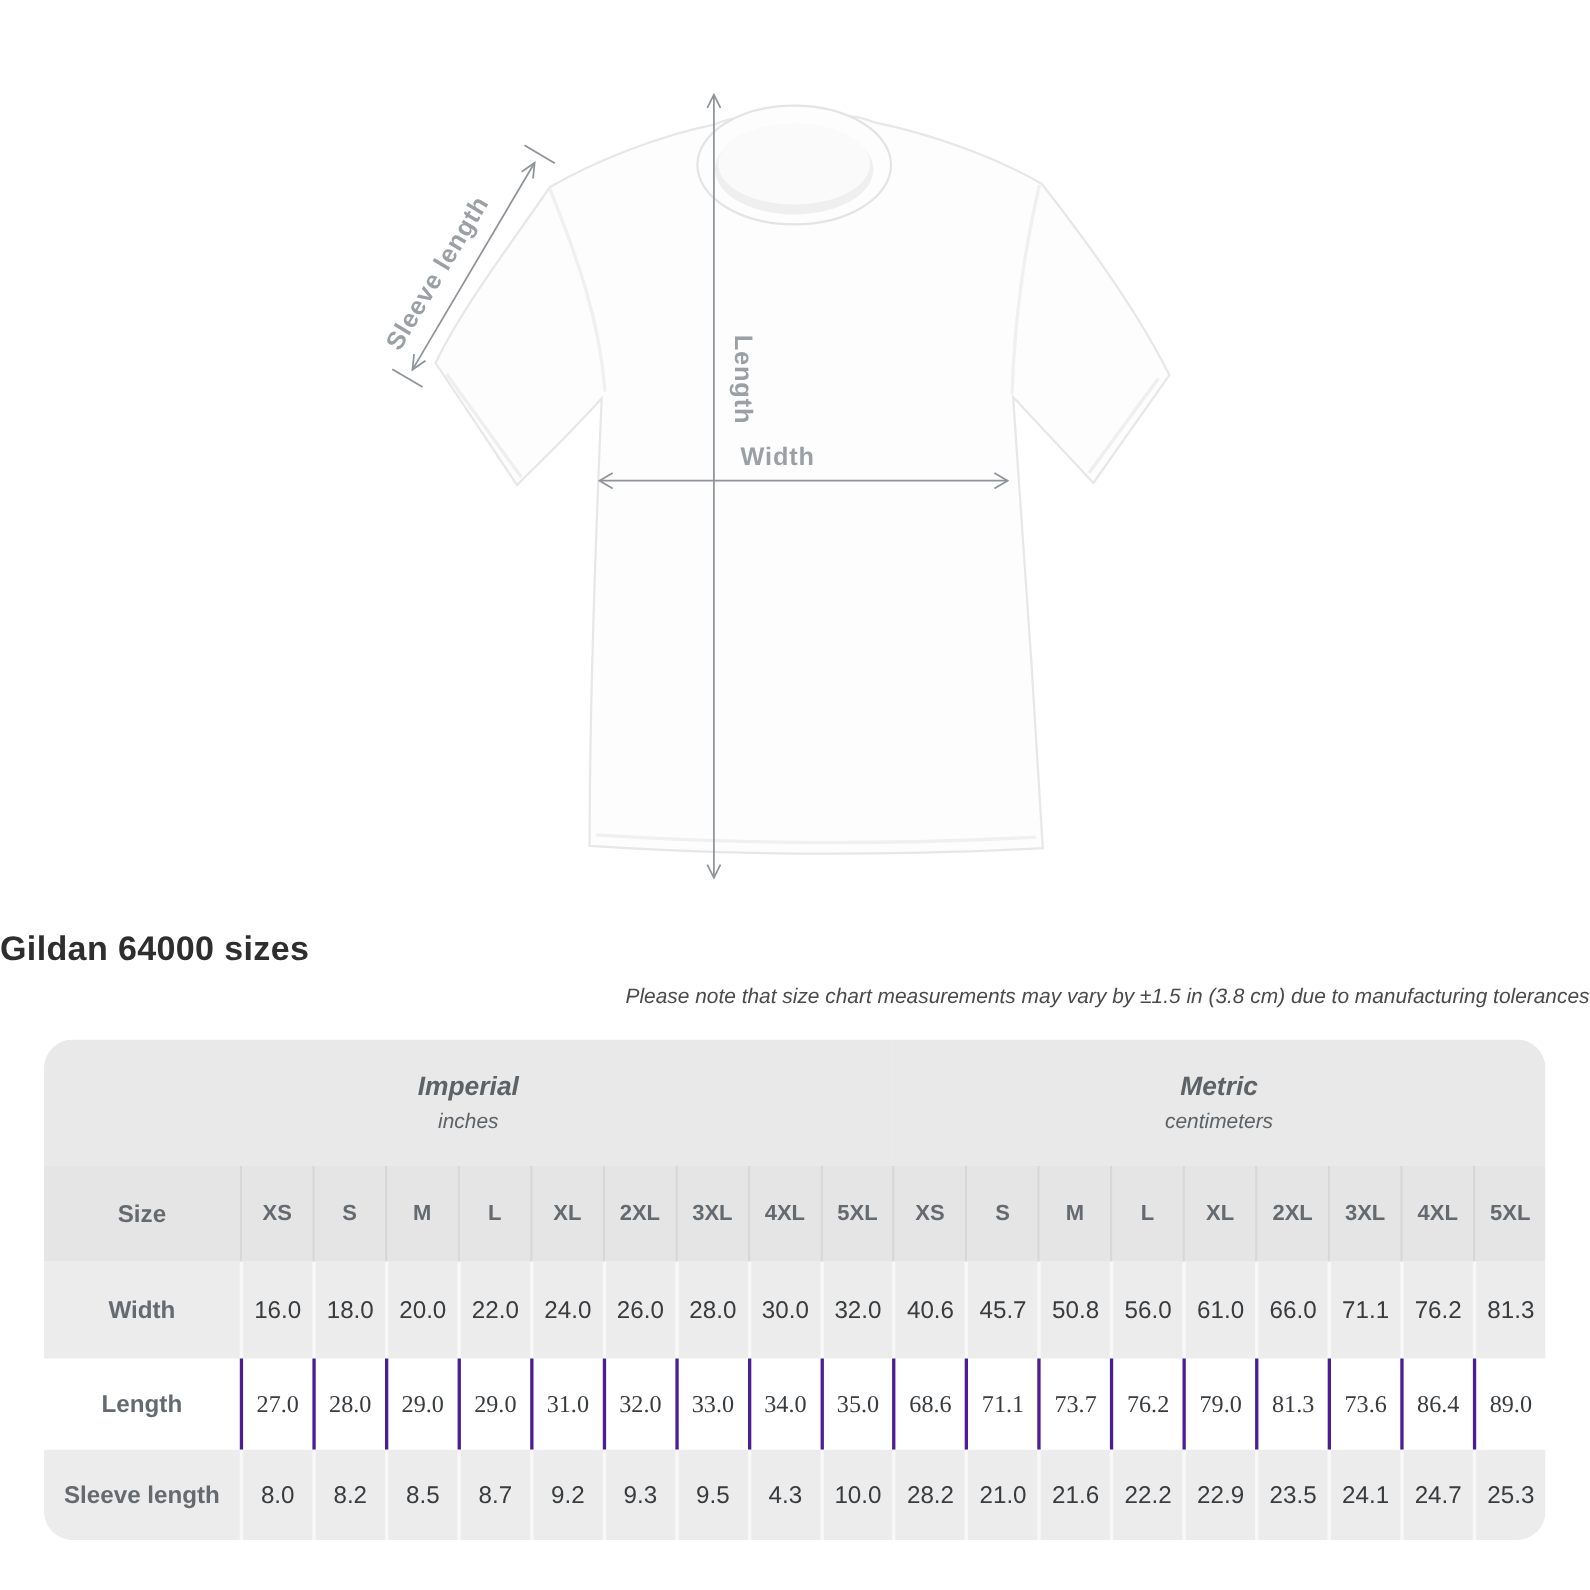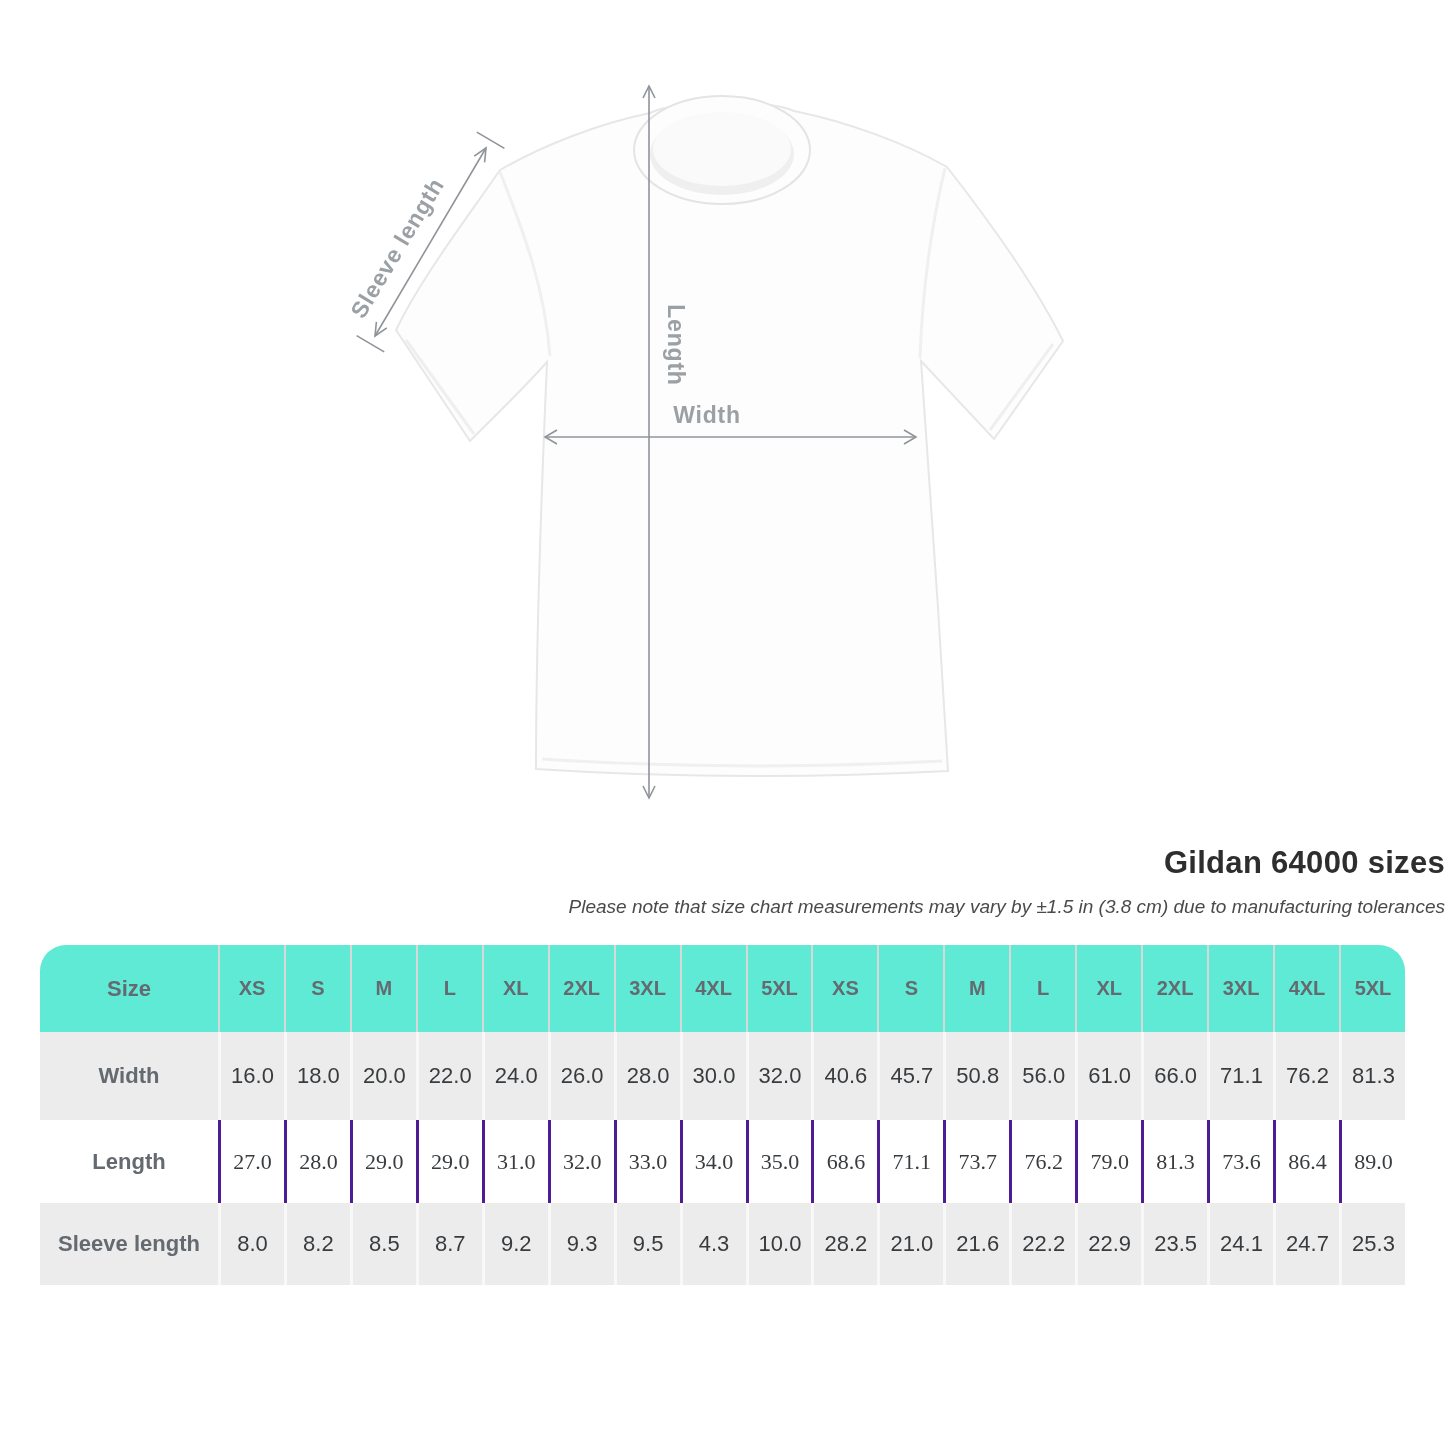--- a/index.html
+++ b/index.html
@@ -3,21 +3,21 @@
 <meta charset="utf-8">
 <style>
   html, body { margin: 0; padding: 0; background: #ffffff; }
   body {
     width: 1445px; height: 1445px; position: relative;
     font-family: "Liberation Sans", sans-serif;
   }
   .figure { position: absolute; top: 0; left: 0; }
   .page-title {
     position: absolute; top: 845px; left: 0; width: 1445px;
-    margin: 0; text-align: right;
+    margin: 0; text-align: left;
     font-size: 31px; font-weight: bold; color: #2e2e2e; letter-spacing: 0.3px;
   }
   .tolerance-note {
     position: absolute; top: 896px; left: 0; width: 1445px;
     margin: 0; text-align: right;
     font-size: 19px; font-style: italic; color: #4a4a4a;
   }
   .table-wrap {
     position: absolute; top: 945px; left: 40px;
     width: 1365px; height: 455px;
@@ -28,21 +28,21 @@
     table-layout: fixed;
   }
   table.size-table th, table.size-table td {
     padding: 0; text-align: center; vertical-align: middle;
     font-family: "Liberation Sans", sans-serif;
   }
   tr.band-row td { background: #e9e9e9; height: 115px; }
   .group-name { font-size: 24px; font-weight: bold; font-style: italic; color: #5d6267; }
   .group-unit { font-size: 19px; font-style: italic; color: #5d6267; margin-top: 7px; }
   tr.size-row th {
-    height: 87px; background: #5eead4;
+    height: 87px; background: #e5e5e5;
     font-size: 20px; font-weight: bold; color: #646a70;
     border-left: 2px solid #d8d8d8;
   }
   tr.size-row th.rowlabel { border-left: none; font-size: 22px; }
   tr.data-row th.rowlabel {
     font-size: 22px; font-weight: bold; color: #646a70; border-left: none;
   }
   tr.data-row td { font-size: 22px; color: #393c3f; text-align: center; }
   tr.stripe { background: #ececec; }
   tr.stripe td { border-left: 3px solid #f8f8f8; }
@@ -128,20 +128,30 @@
         <col>
         <col>
         <col>
         <col>
         <col>
         <col>
         <col>
         <col>
       </colgroup>
     <tbody id="size-table-body">
+        <tr class="band-row">
+          <td colspan="10">
+            <div class="group-name">Imperial</div>
+            <div class="group-unit">inches</div>
+          </td>
+          <td colspan="9">
+            <div class="group-name">Metric</div>
+            <div class="group-unit">centimeters</div>
+          </td>
+        </tr>
         <tr class="size-row">
           <th class="rowlabel">Size</th>
           <th>XS</th>
           <th>S</th>
           <th>M</th>
           <th>L</th>
           <th>XL</th>
           <th>2XL</th>
           <th>3XL</th>
           <th>4XL</th>

